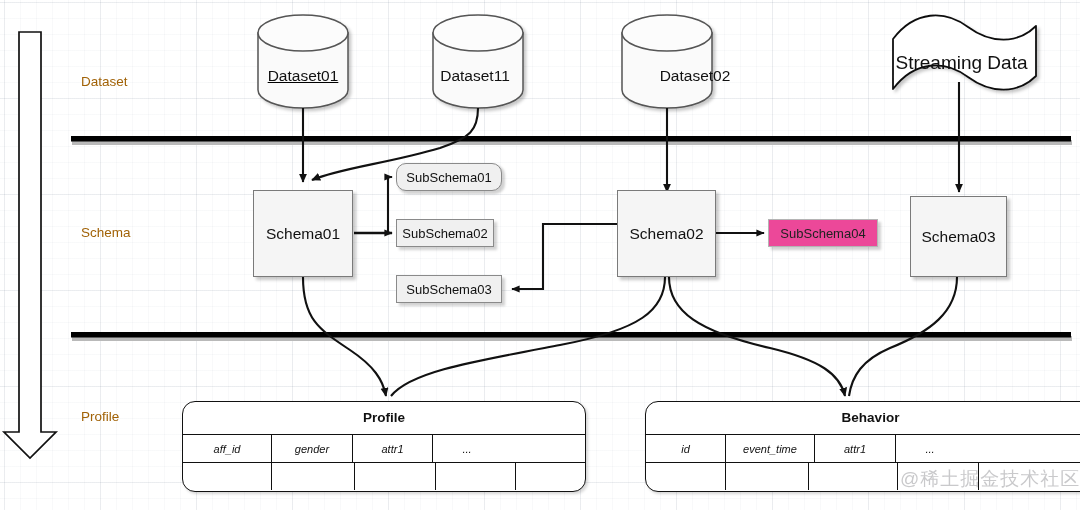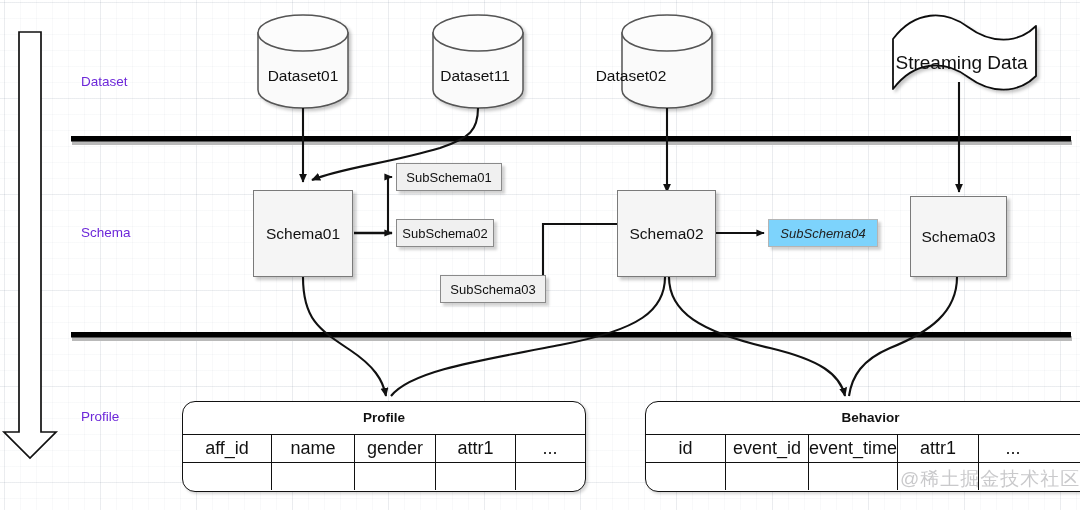--- a/index.html
+++ b/index.html
@@ -20,21 +20,21 @@
       linear-gradient(to bottom, rgba(140,150,165,0.055) 1px, transparent 1px);
     background-size:96px 96px, 96px 96px, 16px 16px, 16px 16px;
     background-position:4px 2px, 4px 2px, 4px 2px, 4px 2px;
   }
   .layer{position:absolute;left:0;top:0;width:1080px;height:510px;}
   svg.layer{pointer-events:none;}
 
   
   .lane-label{
     position:absolute;
-    font-size:13.5px;color:#6d28d9;
+    font-size:13.5px;color:#a16207;
     white-space:nowrap;
   }
 
   
   .cyl{
     position:absolute;
     display:flex;align-items:center;justify-content:center;
   }
   .cyl .cyl-label{
     position:relative;z-index:3;
@@ -58,21 +58,21 @@
   .sub-box{
     position:absolute;
     background:#f0f0f0;
     border:1.4px solid #8a8a8a;
     box-shadow:2.5px 2.5px 2.5px rgba(0,0,0,0.18);
     display:flex;align-items:center;justify-content:center;
     font-size:13px;color:#111;
     box-sizing:border-box;
     white-space:nowrap;
   }
-  .sub-box.pale{background:#7dd3fc;border-color:#b4b4b4;color:#222;font-style:italic;}
+  .sub-box.pale{background:#ec4899;border-color:#b4b4b4;color:#222;}
 
   
   .flag-label{
     position:absolute;
     font-size:19px;color:#111;white-space:nowrap;
     text-align:center;
   }
 
   
   .tbl{
@@ -87,24 +87,25 @@
   .tbl-title{
     height:32px;line-height:32px;
     text-align:center;font-weight:bold;font-size:13.5px;color:#111;
     border-bottom:1.7px solid #111;
   }
   .tbl-row{display:flex;height:0;}
   .tbl-row.hdr{height:27px;border-bottom:1.7px solid #111;}
   .tbl-row.body{height:27px;}
   .tbl-cell{
     display:flex;align-items:center;justify-content:center;
-    font-size:18px;color:#111;
+    font-size:11px;color:#111;
     border-right:1.7px solid #111;
     box-sizing:border-box;
     white-space:nowrap;
+    font-style:italic;
   }
   .tbl-cell:last-child{border-right:none;}
 
   .watermark{
     position:absolute;
     font-size:19px;
     color:rgba(120,120,125,0.40);
     white-space:nowrap;
     letter-spacing:1px;
   }
@@ -192,80 +193,78 @@
 
   <path d="M957,277
              C957,312 930,332 890,348
              C862,360 852,376 849,396" fill="none" stroke="#111" stroke-width="2.1"></path>
 </svg>
 
 <div class="lane-label" style="left:81px;top:74px;">Dataset</div>
 <div class="lane-label" style="left:81px;top:225px;">Schema</div>
 <div class="lane-label" style="left:81px;top:409px;">Profile</div>
 
-<div class="cyl" style="left:258px;top:33px;width:90px;height:75px;">
+<div class="cyl" style="left:258px;top:33px;width:90px;height:75px;text-decoration:underline;">
   <span class="cyl-label">Dataset01</span>
 </div>
 <div class="cyl" style="left:433px;top:33px;width:68px;height:75px;margin-left:8px;">
   <span class="cyl-label">Dataset11</span>
 </div>
-<div class="cyl" style="left:586px;top:33px;width:90px;height:75px;">
+<div class="cyl" style="left:650px;top:33px;width:90px;height:75px;">
   <span class="cyl-label">Dataset02</span>
 </div>
 
 <div class="flag-label" style="left:889px;top:52px;width:145px;">
   <span>Streaming Data</span>
 </div>
 
 <div class="schema-box" style="left:253px;top:190px;width:100px;height:87px;">
   <span>Schema01</span>
 </div>
 <div class="schema-box" style="left:617px;top:190px;width:99px;height:87px;">
   <span>Schema02</span>
 </div>
 <div class="schema-box" style="left:910px;top:196px;width:97px;height:81px;">
   <span>Schema03</span>
 </div>
 
-<div class="sub-box" style="left:396px;top:163px;width:106px;height:28px;">
+<div class="sub-box" style="left:396px;top:163px;width:106px;height:28px;border-radius:10px;">
   <span>SubSchema01</span>
 </div>
 <div class="sub-box" style="left:396px;top:219px;width:98px;height:28px;">
   <span>SubSchema02</span>
 </div>
-<div class="sub-box" style="left:396px;top:275px;width:106px;height:28px;margin-left:44px;">
+<div class="sub-box" style="left:396px;top:275px;width:106px;height:28px;">
   <span>SubSchema03</span>
 </div>
 <div class="sub-box pale" style="left:768px;top:219px;width:110px;height:28px;">
   <span>SubSchema04</span>
 </div>
 
 <div class="tbl" style="left:182px;top:401px;width:404px;height:91px;">
   <div class="tbl-title">Profile</div>
   <div class="tbl-row hdr">
     <div class="tbl-cell" style="width:89px;">aff_id</div>
-    <div class="tbl-cell" style="width:83px;">name</div>
     <div class="tbl-cell" style="width:81px;">gender</div>
     <div class="tbl-cell" style="width:80px;">attr1</div>
     <div class="tbl-cell" style="width:68px;">...</div>
   </div>
   <div class="tbl-row body">
     <div class="tbl-cell" style="width:89px;"></div>
     <div class="tbl-cell" style="width:83px;"></div>
     <div class="tbl-cell" style="width:81px;"></div>
     <div class="tbl-cell" style="width:80px;"></div>
     <div class="tbl-cell" style="width:68px;"></div>
   </div>
 </div>
 
 <div class="tbl" style="left:645px;top:401px;width:451px;height:91px;">
   <div class="tbl-title">Behavior</div>
   <div class="tbl-row hdr">
     <div class="tbl-cell" style="width:80px;">id</div>
-    <div class="tbl-cell" style="width:83px;">event_id</div>
     <div class="tbl-cell" style="width:89px;">event_time</div>
     <div class="tbl-cell" style="width:81px;">attr1</div>
     <div class="tbl-cell" style="width:68px;">...</div>
   </div>
   <div class="tbl-row body">
     <div class="tbl-cell" style="width:80px;"></div>
     <div class="tbl-cell" style="width:83px;"></div>
     <div class="tbl-cell" style="width:89px;"></div>
     <div class="tbl-cell" style="width:81px;"></div>
     <div class="tbl-cell" style="width:68px;"></div>

